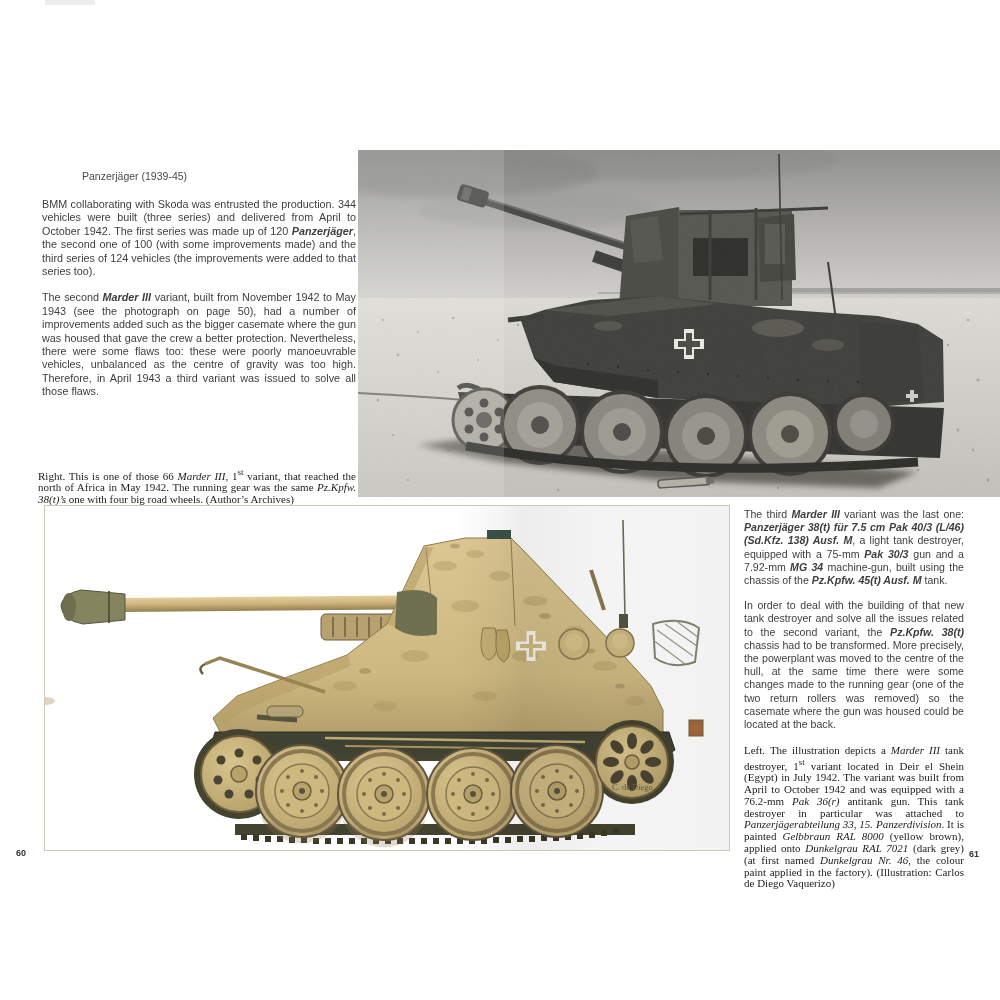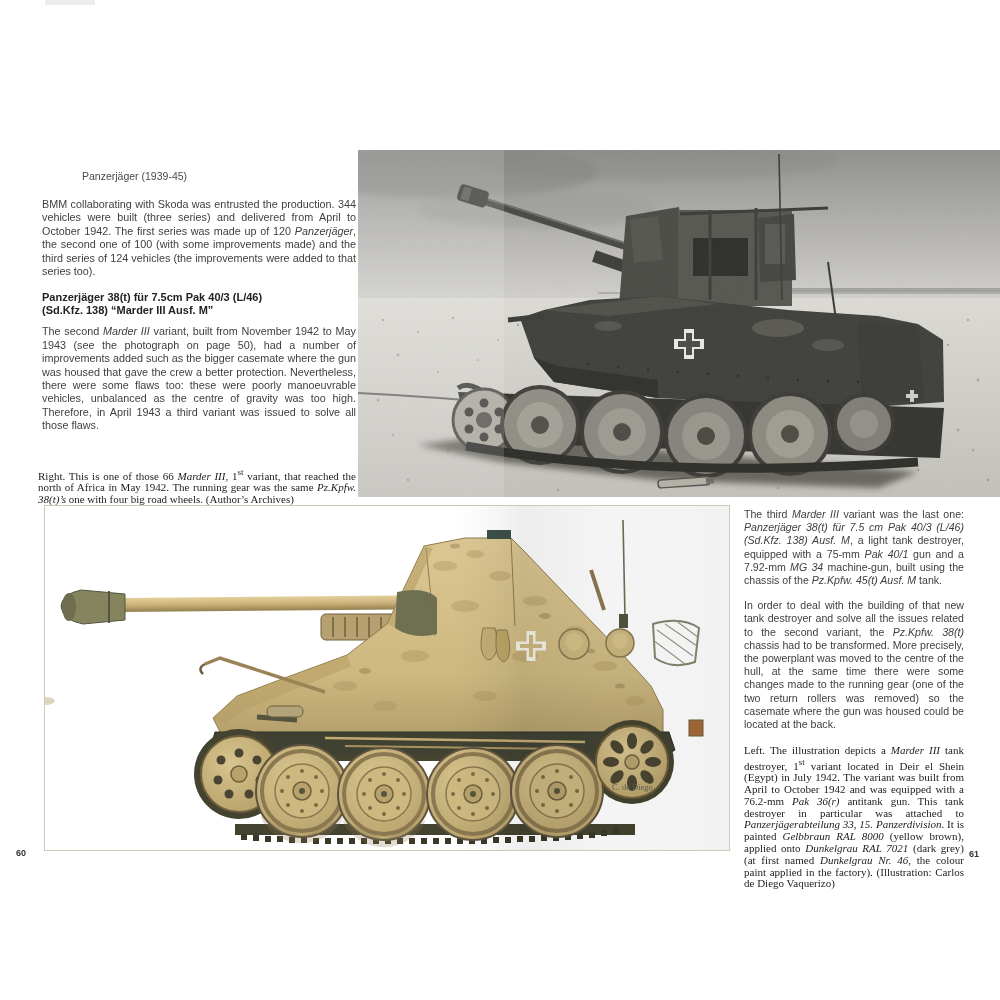--- a/index.html
+++ b/index.html
@@ -6,21 +6,21 @@
   body{
     width:1000px;height:1000px;position:relative;overflow:hidden;
     background:#ffffff;
     font-family:"Liberation Sans",sans-serif;
   }
   .abs{position:absolute;}
   
   .left-col{left:42px;top:170px;width:314px;color:#3e3e3e;}
   .sec-head{font-size:10.5px;color:#4a4a4a;margin:0 0 16px 0;padding-left:40px;}
   .body-p{font-size:10.8px;line-height:13.4px;text-align:justify;margin:0 0 13px 0;}
-  .body-p i{font-style:italic;}
+  .body-p i{font-style:italic;font-weight:bold;}
   .sub-head{font-size:11px;font-weight:bold;color:#222;line-height:13px;margin:10px 0 8px 0;}
   .caption{font-family:"Liberation Serif",serif;font-size:11px;line-height:11.8px;
            color:#1c1c1c;text-align:justify;}
   .caption i{font-style:italic;}
   .left-caption{left:38px;top:467px;width:318px;}
   .right-col{left:744px;top:508px;width:220px;color:#3e3e3e;}
   .right-col .body-p{font-size:10.6px;line-height:13.2px;margin:0 0 12px 0;}
   .right-caption{left:744px;top:745px;width:220px;}
   .pagenum{font-size:9px;font-weight:bold;color:#333;margin-top:22px;}
   
@@ -36,24 +36,20 @@
   .scan-artifact{left:45px;top:0;width:50px;height:5px;background:#ededed;}
 </style>
 </head>
 <body>
 
 <div class="abs scan-artifact"></div>
 
 <main class="abs left-col">
   <p class="sec-head">Panzerjäger (1939-45)</p>
   <p class="body-p">BMM collaborating with Skoda was entrusted the production. 344 vehicles were built (three series) and delivered from April to October 1942. The first series was made up of 120 <i>Panzerjäger</i>, the second one of 100 (with some improvements made) and the third series of 124 vehicles (the improvements were added to that series too).</p>
-  <p class="sub-head">
-    <span>Panzerjäger 38(t) für 7.5cm Pak 40/3 (L/46)</span><br>
-    <span>(Sd.Kfz. 138) “Marder III Ausf. M”</span>
-  </p>
   <p class="body-p">The second <i>Marder III</i> variant, built from November 1942 to May 1943 (see the photograph on page 50), had a number of improvements added such as the bigger casemate where the gun was housed that gave the crew a better protection. Nevertheless, there were some flaws too: these were poorly manoeuvrable vehicles, unbalanced as the centre of gravity was too high. Therefore, in April 1943 a third variant was issued to solve all those flaws.</p>
 </main>
 
 <div class="abs caption left-caption">Right. This is one of those 66 <i>Marder III</i>, 1<sup>st</sup> variant, that reached the north of Africa in May 1942. The running gear was the same <i>Pz.Kpfw. 38(t)’s</i> one with four big road wheels. (Author’s Archives)</div>
 
 <div class="abs pagenum" style="left:16px;top:826px;">60</div>
 <div class="abs pagenum" style="left:969px;top:827px;">61</div>
 
 <figure class="abs photo" style="margin:0;" aria-label="Black and white photograph of an abandoned Marder III (1st variant) tank destroyer standing in the North African desert, Balkenkreuz cross on hull side, spent shell casing lying on the sand">
 <svg width="642" height="347" viewBox="0 0 642 347" xmlns="http://www.w3.org/2000/svg">
@@ -490,17 +486,17 @@
     </g>
   </g>
 </svg>
 </figure>
 
 <div class="abs fold-shade"></div>
 
 <div class="abs signature">C. de Diego</div>
 
 <aside class="abs right-col">
-  <p class="body-p">The third <i>Marder III</i> variant was the last one: <i>Panzerjäger 38(t) für 7.5 cm Pak 40/3 (L/46) (Sd.Kfz. 138) Ausf. M</i>, a light tank destroyer, equipped with a 75-mm <i>Pak 40/1</i> gun and a 7.92-mm <i>MG 34</i> machine-gun, built using the chassis of the <i>Pz.Kpfw. 45(t) Ausf. M</i> tank.</p>
+  <p class="body-p">The third <i>Marder III</i> variant was the last one: <i>Panzerjäger 38(t) für 7.5 cm Pak 40/3 (L/46) (Sd.Kfz. 138) Ausf. M</i>, a light tank destroyer, equipped with a 75-mm <i>Pak 30/3</i> gun and a 7.92-mm <i>MG 34</i> machine-gun, built using the chassis of the <i>Pz.Kpfw. 45(t) Ausf. M</i> tank.</p>
   <p class="body-p">In order to deal with the building of that new tank destroyer and solve all the issues related to the second variant, the <i>Pz.Kpfw. 38(t)</i> chassis had to be transformed. More precisely, the powerplant was moved to the centre of the hull, at the same time there were some changes made to the running gear (one of the two return rollers was removed) so the casemate where the gun was housed could be located at the back.</p>
 </aside>
 
 <div class="abs caption right-caption">Left. The illustration depicts a <i>Marder III</i> tank destroyer, 1<sup>st</sup> variant located in Deir el Shein (Egypt) in July 1942. The variant was built from April to October 1942 and was equipped with a 76.2-mm <i>Pak 36(r)</i> antitank gun. This tank destroyer in particular was attached to <i>Panzerjägerabteilung 33, 15. Panzerdivision</i>. It is painted <i>Gelbbraun RAL 8000</i> (yellow brown), applied onto <i>Dunkelgrau RAL 7021</i> (dark grey) (at first named <i>Dunkelgrau Nr. 46</i>, the colour paint applied in the factory). (Illustration: Carlos de Diego Vaquerizo)</div>
 
 </body></html>

